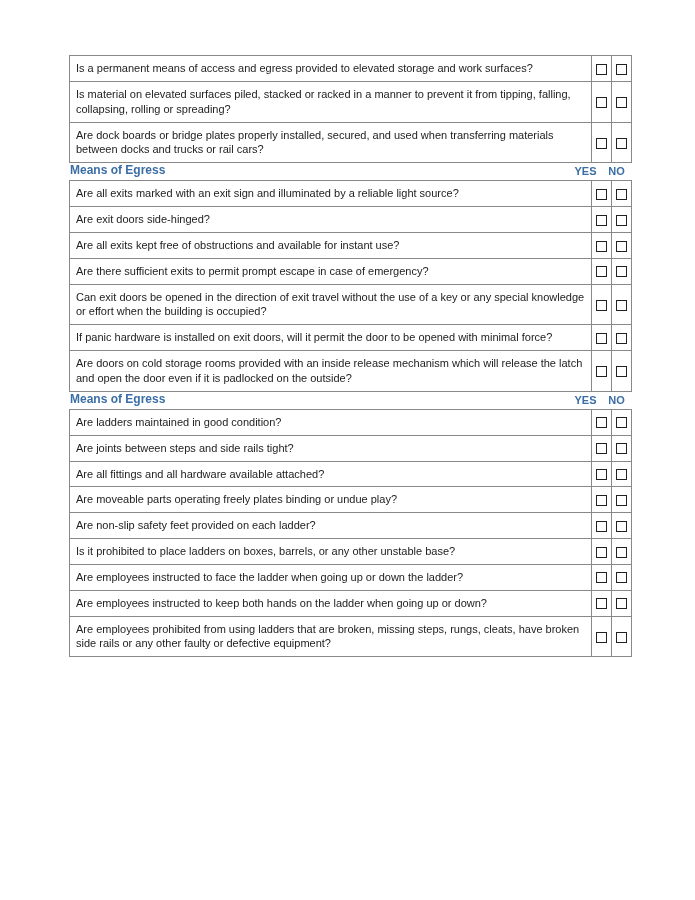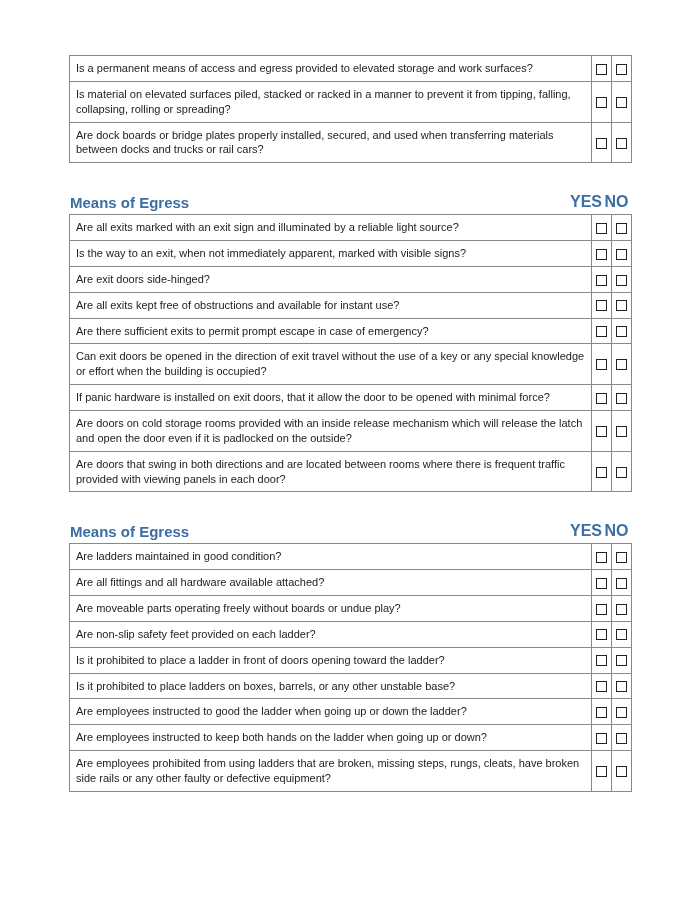--- a/index.html
+++ b/index.html
@@ -10,40 +10,39 @@
     font-size: 11px;
     color: #222;
   }
   .page {
     width: 695px;
     min-height: 900px;
     box-sizing: border-box;
     padding: 55px 63px 40px 69px;
   }
   .section {
-    margin-bottom: 30px;
   }
   .section-header {
     display: flex;
     align-items: flex-end;
     margin-bottom: 3px;
   }
   .section-title {
     flex: 1;
     color: #3b6ea5;
     font-weight: bold;
-    font-size: 15px;
+    font-size: 12px;
     padding-left: 1px;
   }
   .col-label {
     width: 31px;
     text-align: center;
     color: #3b6ea5;
     font-weight: bold;
-    font-size: 16px;
+    font-size: 11px;
   }
   table.checklist {
     width: 100%;
     border-collapse: collapse;
   }
   table.checklist td {
     border: 1px solid #888;
     padding: 5px 6px 5px 6px;
     vertical-align: middle;
     line-height: 1.35;
@@ -97,102 +96,92 @@
         <div class="col-label">NO</div>
       </div>
       <table class="checklist">
         <tbody>
           <tr>
             <td class="q">Are all exits marked with an exit sign and illuminated by a reliable light source?</td>
             <td class="cb"><span class="box"></span></td>
             <td class="cb"><span class="box"></span></td>
           </tr>
           <tr>
-            <td class="q">Is the way to an exit, when not immediately apparent, marked with visible signs?</td>
-            <td class="cb"><span class="box"></span></td>
-            <td class="cb"><span class="box"></span></td>
-          </tr>
-          <tr>
             <td class="q">Are exit doors side-hinged?</td>
             <td class="cb"><span class="box"></span></td>
             <td class="cb"><span class="box"></span></td>
           </tr>
           <tr>
             <td class="q">Are all exits kept free of obstructions and available for instant use?</td>
             <td class="cb"><span class="box"></span></td>
             <td class="cb"><span class="box"></span></td>
           </tr>
           <tr>
             <td class="q">Are there sufficient exits to permit prompt escape in case of emergency?</td>
             <td class="cb"><span class="box"></span></td>
             <td class="cb"><span class="box"></span></td>
           </tr>
           <tr>
             <td class="q">Can exit doors be opened in the direction of exit travel without the use of a key or any special knowledge or effort when the building is occupied?</td>
             <td class="cb"><span class="box"></span></td>
             <td class="cb"><span class="box"></span></td>
           </tr>
           <tr>
-            <td class="q">If panic hardware is installed on exit doors, that it allow the door to be opened with minimal force?</td>
+            <td class="q">If panic hardware is installed on exit doors, will it permit the door to be opened with minimal force?</td>
             <td class="cb"><span class="box"></span></td>
             <td class="cb"><span class="box"></span></td>
           </tr>
           <tr>
             <td class="q">Are doors on cold storage rooms provided with an inside release mechanism which will release the latch and open the door even if it is padlocked on the outside?</td>
-            <td class="cb"><span class="box"></span></td>
-            <td class="cb"><span class="box"></span></td>
-          </tr>
-          <tr>
-            <td class="q">Are doors that swing in both directions and are located between rooms where there is frequent traffic provided with viewing panels in each door?</td>
             <td class="cb"><span class="box"></span></td>
             <td class="cb"><span class="box"></span></td>
           </tr>
         </tbody>
       </table>
     </div>
     <div class="section">
       <div class="section-header">
         <div class="section-title">Means of Egress</div>
         <div class="col-label">YES</div>
         <div class="col-label">NO</div>
       </div>
       <table class="checklist">
         <tbody>
           <tr>
             <td class="q">Are ladders maintained in good condition?</td>
             <td class="cb"><span class="box"></span></td>
             <td class="cb"><span class="box"></span></td>
           </tr>
           <tr>
+            <td class="q">Are joints between steps and side rails tight?</td>
+            <td class="cb"><span class="box"></span></td>
+            <td class="cb"><span class="box"></span></td>
+          </tr>
+          <tr>
             <td class="q">Are all fittings and all hardware available attached?</td>
             <td class="cb"><span class="box"></span></td>
             <td class="cb"><span class="box"></span></td>
           </tr>
           <tr>
-            <td class="q">Are moveable parts operating freely without boards or undue play?</td>
+            <td class="q">Are moveable parts operating freely plates binding or undue play?</td>
             <td class="cb"><span class="box"></span></td>
             <td class="cb"><span class="box"></span></td>
           </tr>
           <tr>
             <td class="q">Are non-slip safety feet provided on each ladder?</td>
             <td class="cb"><span class="box"></span></td>
             <td class="cb"><span class="box"></span></td>
           </tr>
           <tr>
-            <td class="q">Is it prohibited to place a ladder in front of doors opening toward the ladder?</td>
-            <td class="cb"><span class="box"></span></td>
-            <td class="cb"><span class="box"></span></td>
-          </tr>
-          <tr>
             <td class="q">Is it prohibited to place ladders on boxes, barrels, or any other unstable base?</td>
             <td class="cb"><span class="box"></span></td>
             <td class="cb"><span class="box"></span></td>
           </tr>
           <tr>
-            <td class="q">Are employees instructed to good the ladder when going up or down the ladder?</td>
+            <td class="q">Are employees instructed to face the ladder when going up or down the ladder?</td>
             <td class="cb"><span class="box"></span></td>
             <td class="cb"><span class="box"></span></td>
           </tr>
           <tr>
             <td class="q">Are employees instructed to keep both hands on the ladder when going up or down?</td>
             <td class="cb"><span class="box"></span></td>
             <td class="cb"><span class="box"></span></td>
           </tr>
           <tr>
             <td class="q">Are employees prohibited from using ladders that are broken, missing steps, rungs, cleats, have broken side rails or any other faulty or defective equipment?</td>

